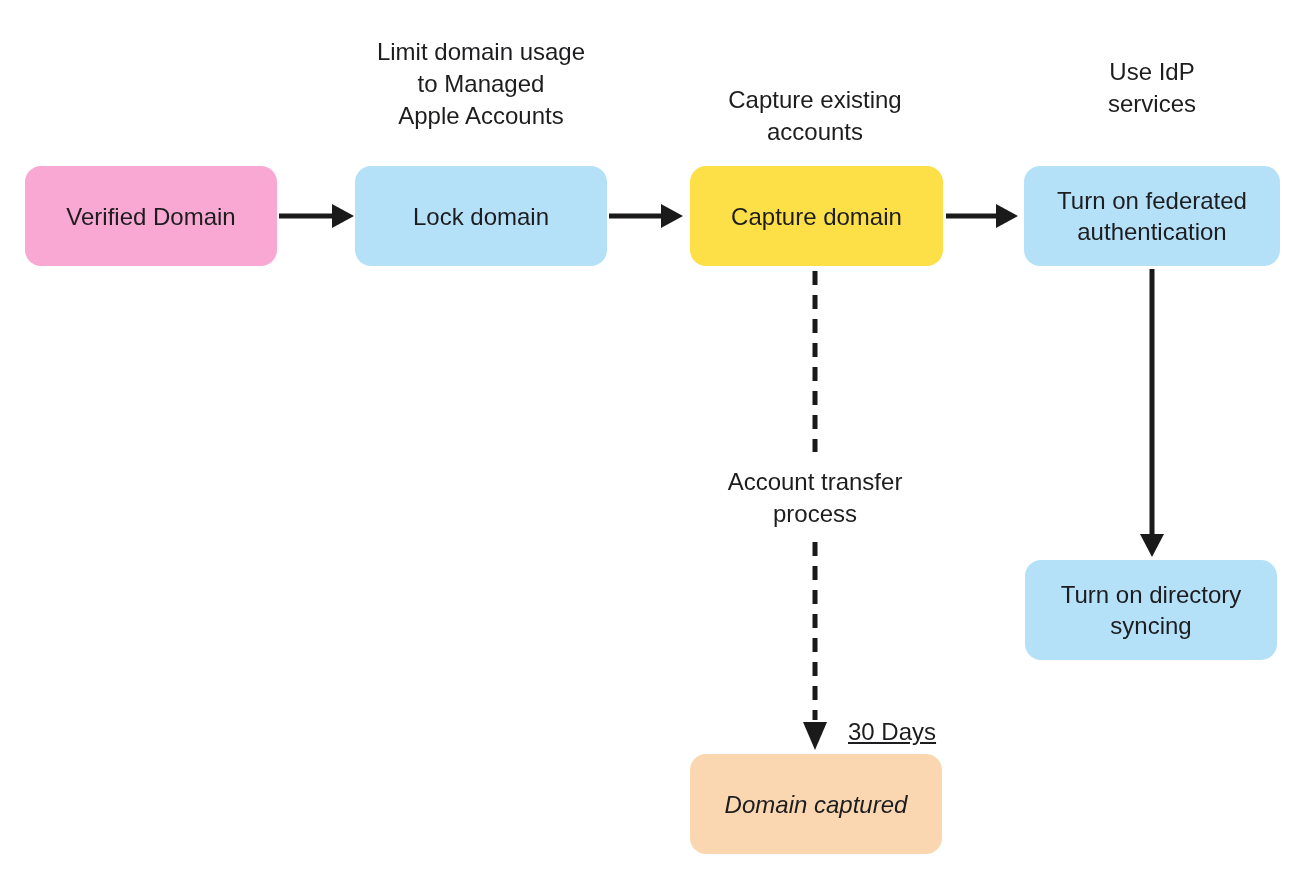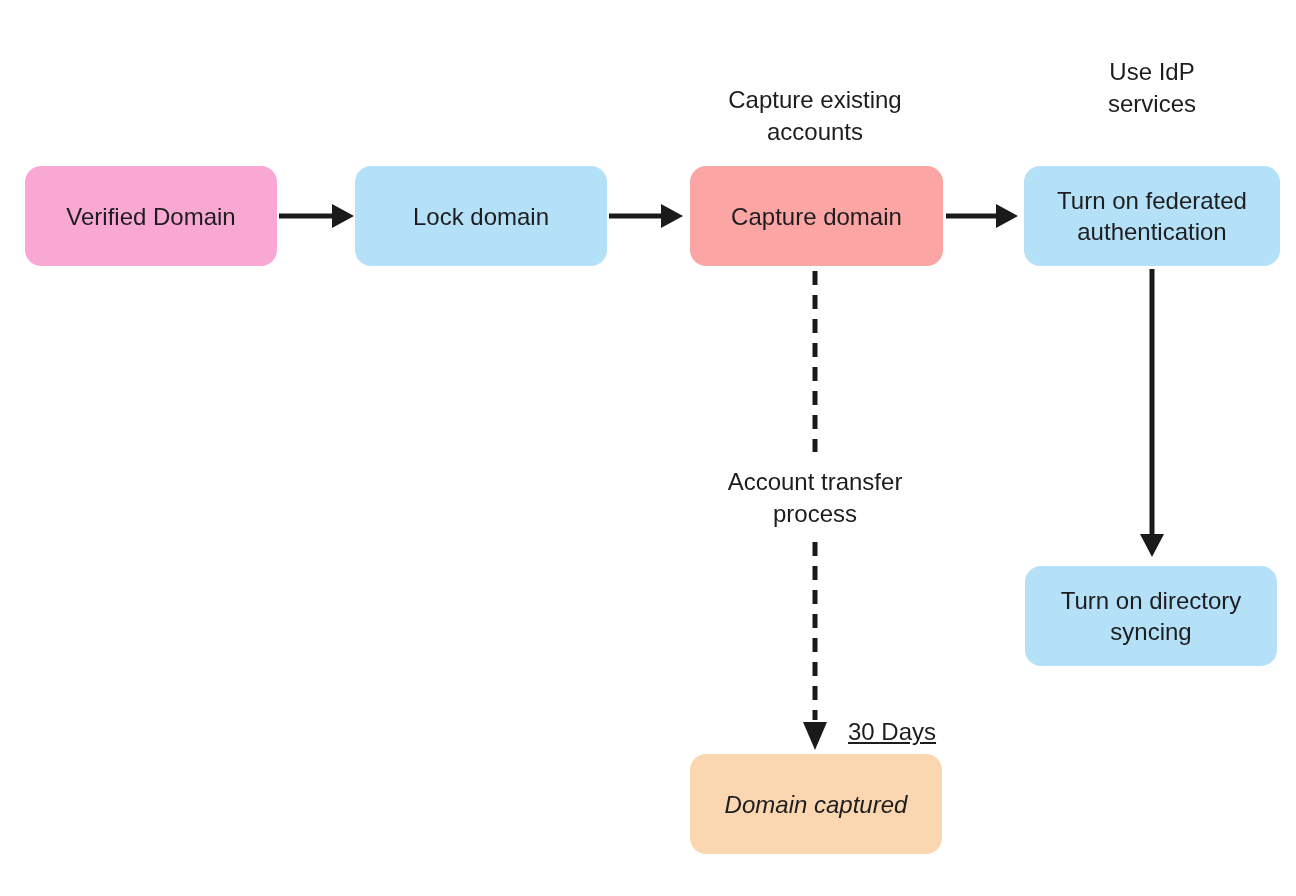--- a/index.html
+++ b/index.html
@@ -81,30 +81,33 @@
       <line class="arrow-line dashed" x1="815" y1="271" x2="815" y2="452"></line>
       <line class="arrow-line dashed" x1="815" y1="542" x2="815" y2="720"></line>
       <polygon class="arrow-head" points="803,722 827,722 815,750"></polygon>
     </g>
   </svg>
 
   <div class="node" style="left: 25px; top: 166px; width: 252px; height: 100px; background-color: #f9a8d4;">Verified Domain</div>
 
   <div class="node" style="left: 355px; top: 166px; width: 252px; height: 100px; background-color: rgb(180, 225, 248);">Lock domain</div>
 
-  <div class="node" style="left: 690px; top: 166px; width: 253px; height: 100px; background-color: #fca5a5;">Capture domain</div>
+  <div class="node" style="left: 690px; top: 166px; width: 253px; height: 100px; background-color: #fde047;">Capture domain</div>
 
   <div class="node" style="left: 1024px; top: 166px; width: 256px; height: 100px; background-color: rgb(180, 225, 248);">Turn on federated
 authentication</div>
 
-  <div class="node" style="left: 1025px; top: 560px; width: 252px; height: 100px; background-color: rgb(180, 225, 248); margin-top: 6px;">Turn on directory
+  <div class="node" style="left: 1025px; top: 560px; width: 252px; height: 100px; background-color: rgb(180, 225, 248);">Turn on directory
 syncing</div>
 
   <div class="node" style="left: 690px; top: 754px; width: 252px; height: 100px; background-color: rgb(250, 215, 176); font-style: italic;">Domain captured</div>
 
+  <div class="annotation" style="left:331px; top:36px; width:300px;">Limit domain usage
+to Managed
+Apple Accounts</div>
 
   <div class="annotation" style="left:665px; top:56px; width:300px;margin-top:28px;">Capture existing
 accounts</div>
 
   <div class="annotation" style="left:1002px; top:56px; width:300px;">Use IdP
 services</div>
 
   <div class="annotation" style="left:665px; top:466px; width:300px;">Account transfer
 process</div>
 

